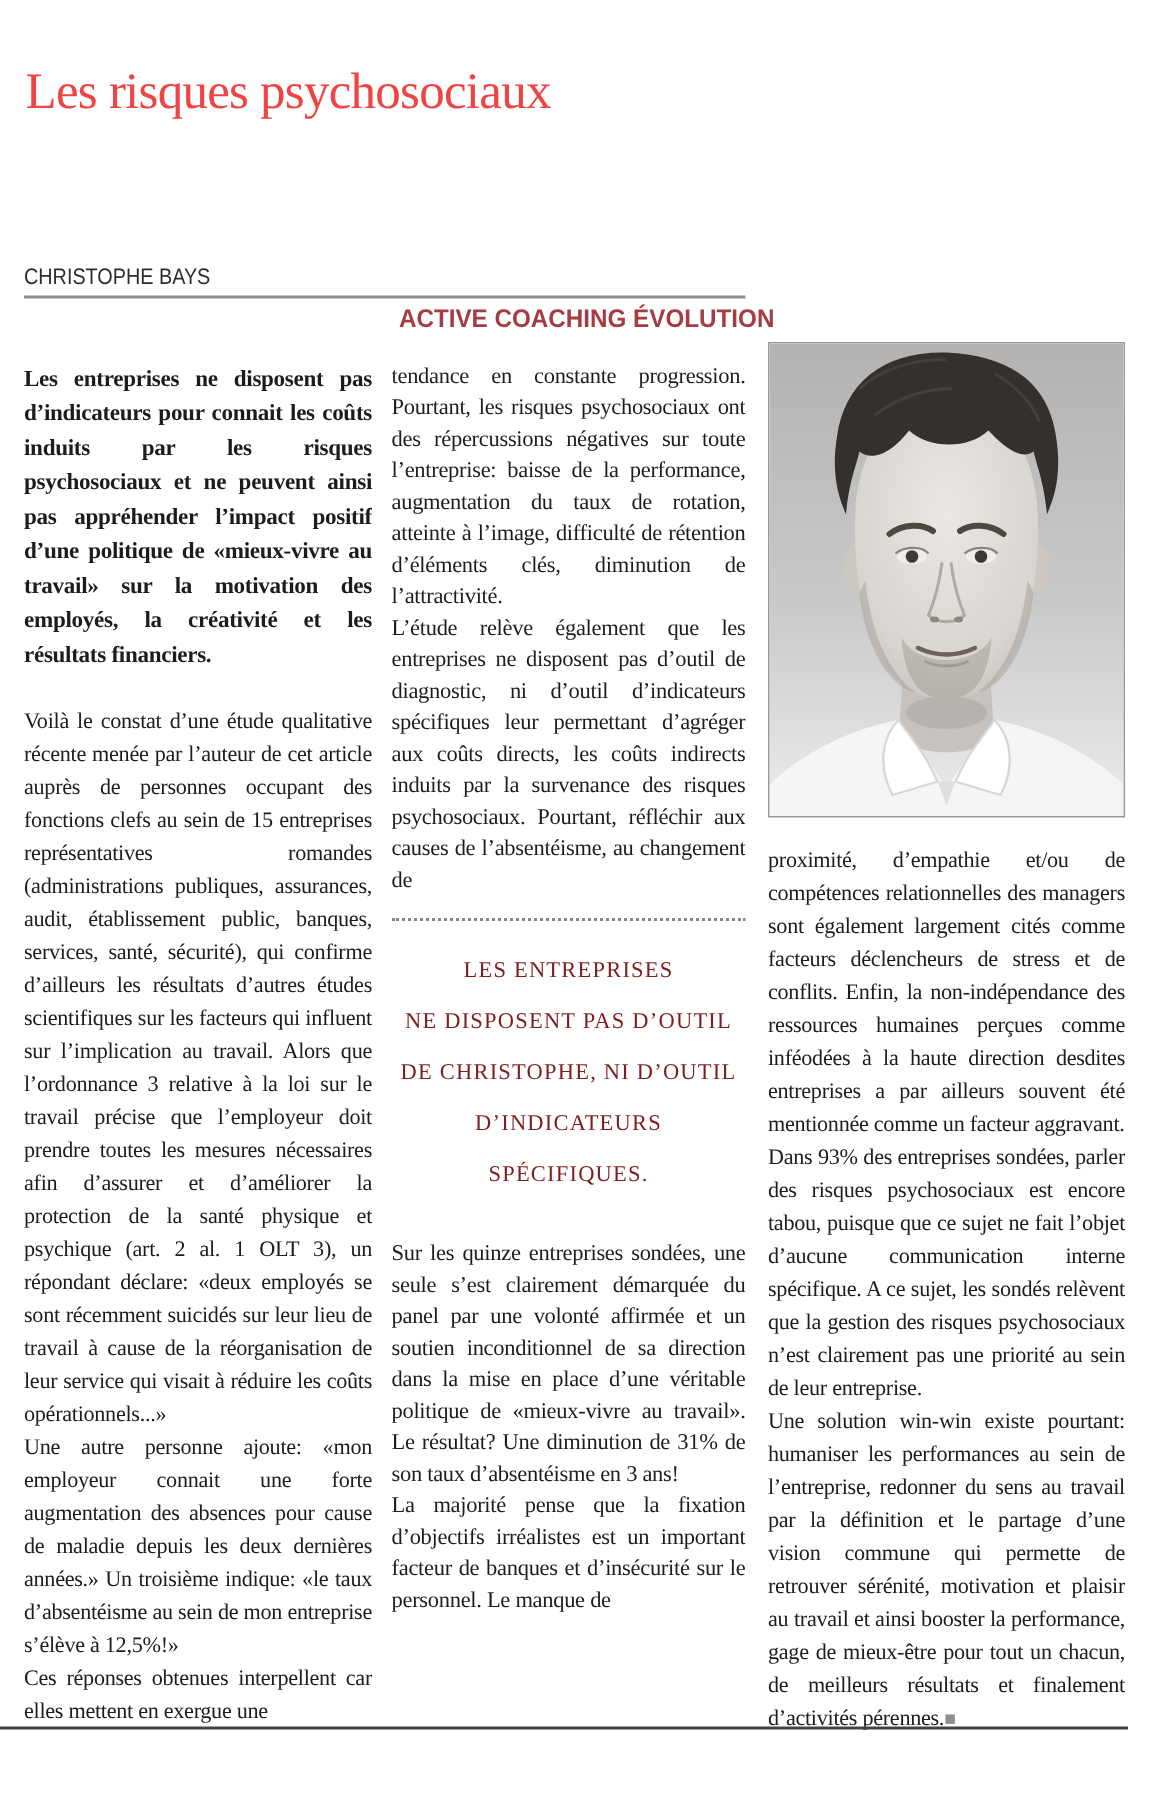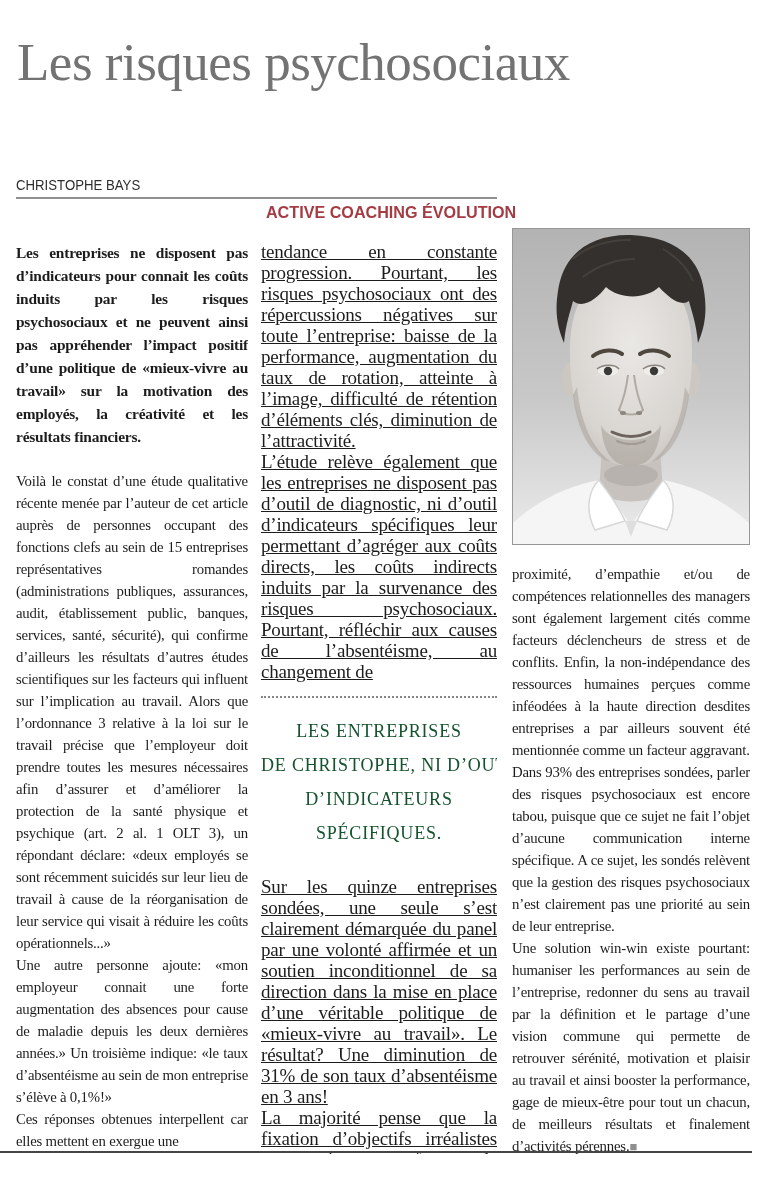--- a/index.html
+++ b/index.html
@@ -2,44 +2,44 @@
 <html lang="fr"><head>
 <meta charset="utf-8">
 <style>
   html,body{margin:0;padding:0;background:#ffffff;}
   .page{
     position:relative;width:768px;height:1203px;background:#ffffff;overflow:hidden;
     font-family:"Liberation Serif", serif;color:#1c1c1c;
   }
   .title{
     position:absolute;left:17px;top:32px;margin:0;font-weight:normal;
-    font-size:53px;line-height:60px;letter-spacing:-0.5px;color:#737373;
+    font-size:34px;line-height:60px;letter-spacing:-0.5px;color:#ef4444;
   }
   .title .tline{display:block;}
   .author{
     position:absolute;left:16px;top:176px;
     font-family:"Liberation Sans", sans-serif;font-size:15px;color:#2d2d2d;
     transform:scaleX(0.88);transform-origin:left center;white-space:nowrap;letter-spacing:0;
   }
   .author-rule{position:absolute;left:16px;top:197px;width:481px;height:2px;background:#8f8f8f;}
   .kicker{
     position:absolute;left:260px;top:203px;width:238px;text-align:center;
     font-family:"Liberation Sans", sans-serif;font-weight:bold;font-size:17px;
     color:#a53b43;transform:scaleX(0.95);transform-origin:center;white-space:nowrap;
   }
   .col{position:absolute;text-align:justify;}
   .col p{margin:0;font-size:14.8px;line-height:22px;letter-spacing:-0.2px;}
   .col1{left:16px;top:241px;width:232px;height:913px;overflow:hidden;}
   .col2{left:261px;top:241px;width:236px;height:913px;overflow:hidden;}
-  .col2 p{line-height:21px;font-size:19px;text-decoration:underline;}
+  .col2 p{line-height:21px;font-size:15px;}
   .col3{left:512px;top:180px;width:238px;height:974px;overflow:hidden;margin-top:48px;}
   .lead{font-weight:bold;margin-bottom:22px !important;font-size:15.4px !important;line-height:23px !important;}
   .dotted{margin-top:14px;height:0;border-top:2px dotted #868686;}
-  .pullquote{margin-top:16px;margin-bottom:26px;text-align:center;color:#14532d;
-    font-size:18px;letter-spacing:0.8px;}
+  .pullquote{margin-top:16px;margin-bottom:26px;text-align:center;color:#7f1d1d;
+    font-size:15px;letter-spacing:0.8px;}
   .pq-line{line-height:34px;white-space:nowrap;}
   .photo{margin:0 0 18px 0;width:236px;height:315px;border:1px solid #979797;overflow:hidden;}
   .photo svg{display:block;}
   .endmark{color:#8f8f8f;font-size:13px;letter-spacing:0;}
   .bottom-rule{position:absolute;left:0;top:1151px;width:752px;height:2px;background:#454545;}
 </style>
 </head>
 <body>
 
 <div class="page">
@@ -48,36 +48,37 @@
     <span class="tline">Les risques psychosociaux</span>
   </h1>
 
   <div class="author">CHRISTOPHE BAYS</div>
   <div class="author-rule"></div>
   <div class="kicker">ACTIVE COACHING ÉVOLUTION</div>
 
   <div class="col col1">
     <p class="lead">Les entreprises ne disposent pas d’indicateurs pour connait les coûts induits par les risques psychosociaux et ne peuvent ainsi pas appréhender l’impact positif d’une politique de «mieux-vivre au travail» sur la motivation des employés, la créativité et les résultats financiers.</p>
     <p>Voilà le constat d’une étude qualitative récente menée par l’auteur de cet article auprès de personnes occupant des fonctions clefs au sein de 15 entreprises représentatives romandes (administrations publiques, assurances, audit, établissement public, banques, services, santé, sécurité), qui confirme d’ailleurs les résultats d’autres études scientifiques sur les facteurs qui influent sur l’implication au travail. Alors que l’ordonnance 3 relative à la loi sur le travail précise que l’employeur doit prendre toutes les mesures nécessaires afin d’assurer et d’améliorer la protection de la santé physique et psychique (art. 2 al. 1 OLT 3), un répondant déclare: «deux employés se sont récemment suicidés sur leur lieu de travail à cause de la réorganisation de leur service qui visait à réduire les coûts opérationnels...»</p>
-    <p>Une autre personne ajoute: «mon employeur connait une forte augmentation des absences pour cause de maladie depuis les deux dernières années.» Un troisième indique: «le taux d’absentéisme au sein de mon entreprise s’élève à 0,1%!»</p>
+    <p>Une autre personne ajoute: «mon employeur connait une forte augmentation des absences pour cause de maladie depuis les deux dernières années.» Un troisième indique: «le taux d’absentéisme au sein de mon entreprise s’élève à 12,5%!»</p>
     <p>Ces réponses obtenues interpellent car elles mettent en exergue une</p>
   </div>
 
   <div class="col col2">
     <p>tendance en constante progression. Pourtant, les risques psychosociaux ont des répercussions négatives sur toute l’entreprise: baisse de la performance, augmentation du taux de rotation, atteinte à l’image, difficulté de rétention d’éléments clés, diminution de l’attractivité.</p>
     <p>L’étude relève également que les entreprises ne disposent pas d’outil de diagnostic, ni d’outil d’indicateurs spécifiques leur permettant d’agréger aux coûts directs, les coûts indirects induits par la survenance des risques psychosociaux. Pourtant, réfléchir aux causes de l’absentéisme, au changement de</p>
     <div class="dotted"></div>
     <div class="pullquote">
       <div class="pq-line">LES ENTREPRISES</div>
+      <div class="pq-line">NE DISPOSENT PAS D’OUTIL</div>
       <div class="pq-line">DE CHRISTOPHE, NI D’OUTIL</div>
       <div class="pq-line">D’INDICATEURS</div>
       <div class="pq-line">SPÉCIFIQUES.</div>
     </div>
     <p>Sur les quinze entreprises sondées, une seule s’est clairement démarquée du panel par une volonté affirmée et un soutien inconditionnel de sa direction dans la mise en place d’une véritable politique de «mieux-vivre au travail». Le résultat? Une diminution de 31% de son taux d’absentéisme en 3 ans!</p>
-    <p>La majorité pense que la fixation d’objectifs irréalistes est un important facteur de stress et d’insécurité sur le efficaces. Le manque de</p>
+    <p>La majorité pense que la fixation d’objectifs irréalistes est un important facteur de banques et d’insécurité sur le personnel. Le manque de</p>
   </div>
 
   <div class="col col3">
     <figure class="photo">
       <svg width="236" height="315" viewBox="0 0 236 315" xmlns="http://www.w3.org/2000/svg" role="img">
         <defs>
           <linearGradient id="bgGrad" x1="0" y1="0" x2="0" y2="1">
             <stop offset="0" stop-color="#b3b3b3"></stop>
             <stop offset="0.55" stop-color="#c9c9c9"></stop>
             <stop offset="1" stop-color="#ececec"></stop>

